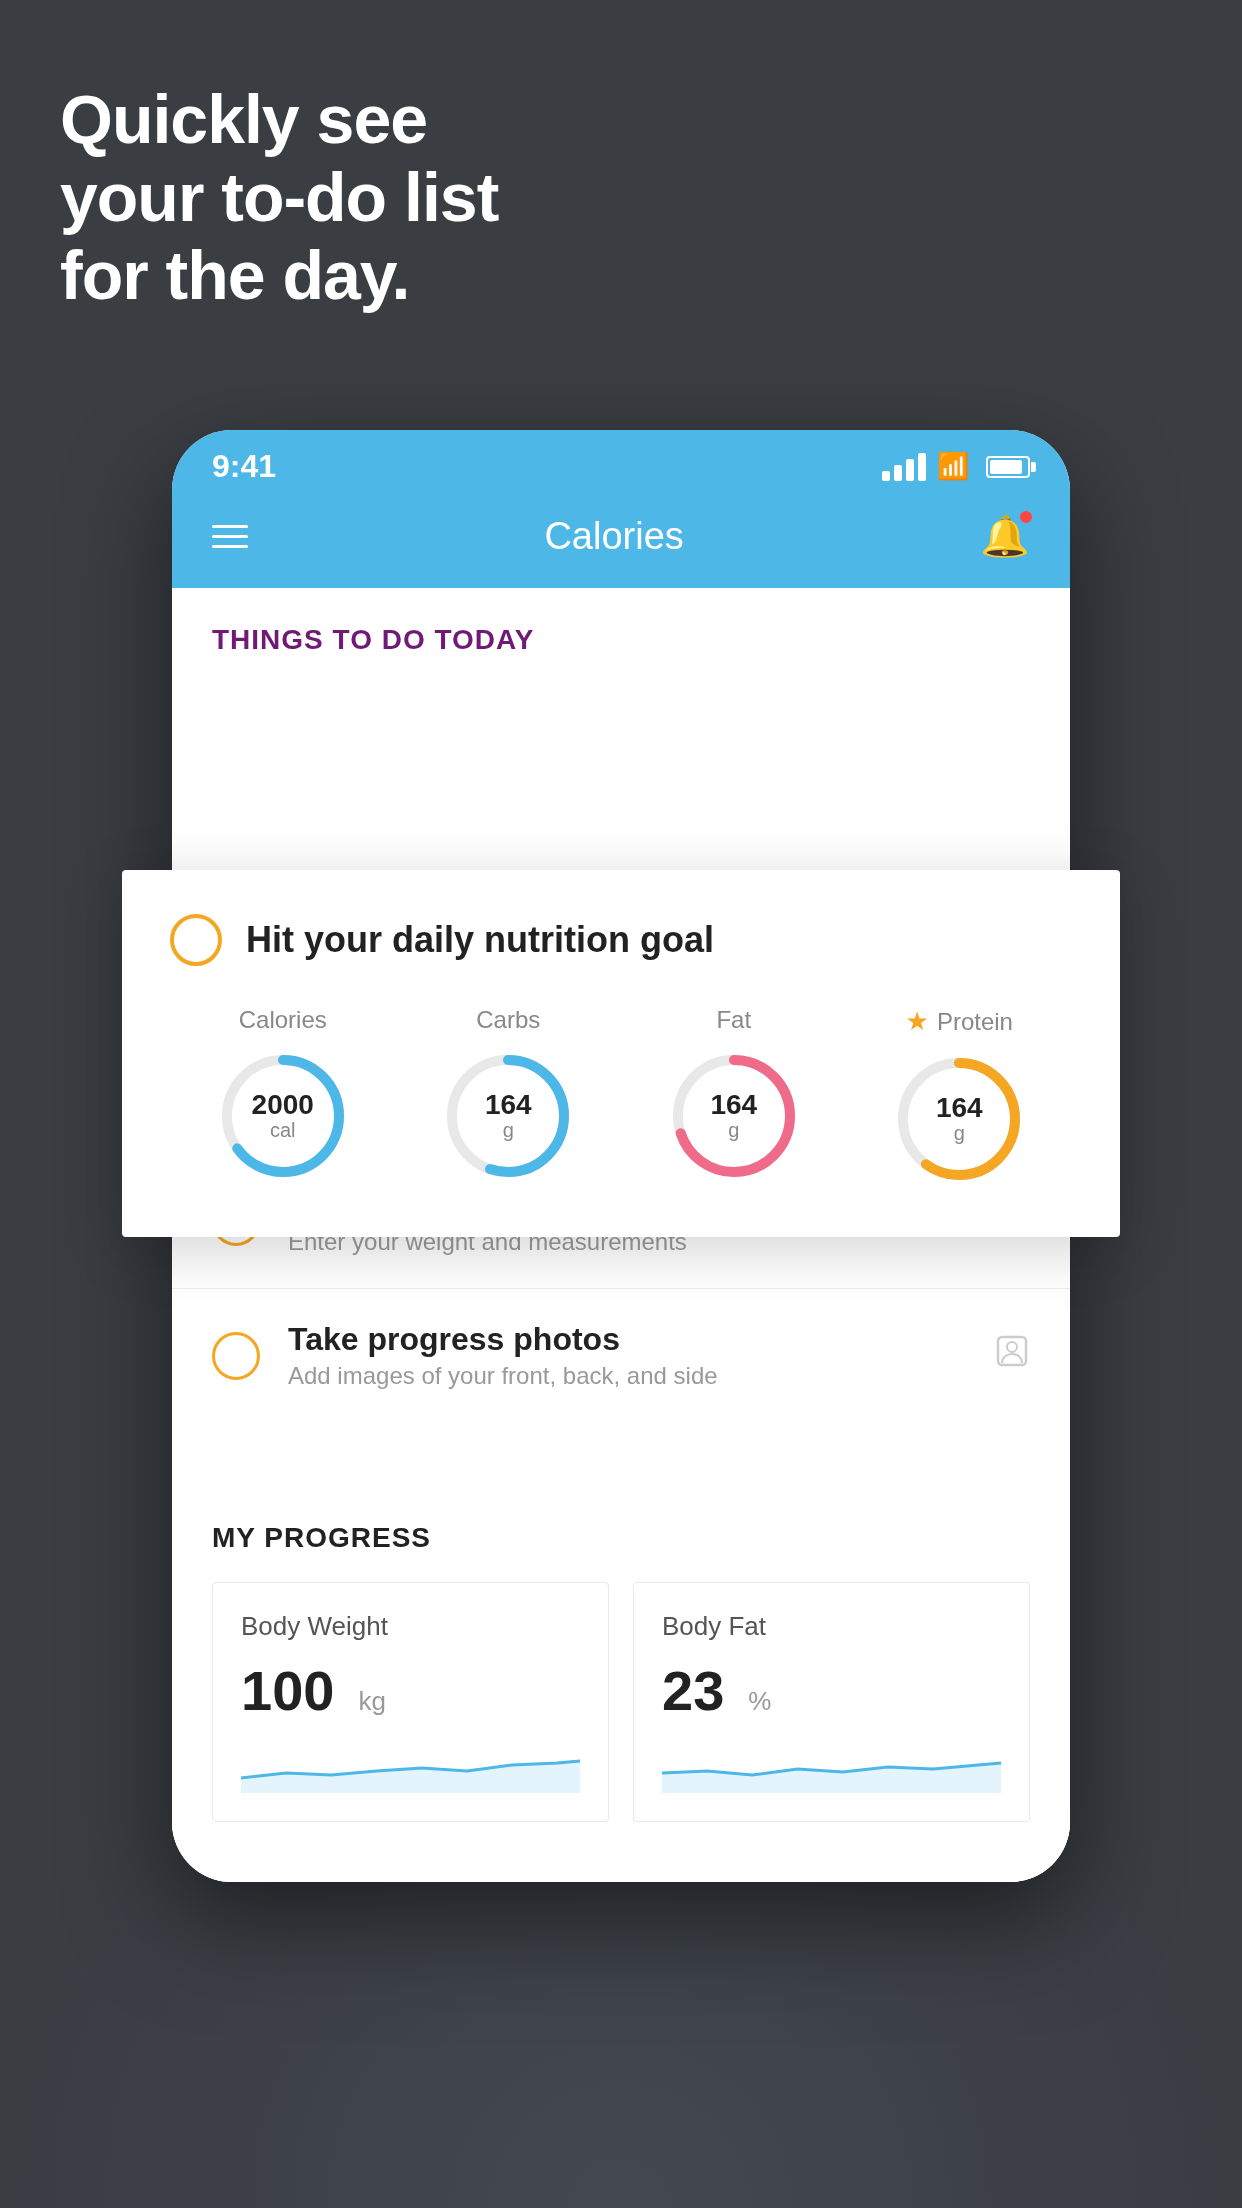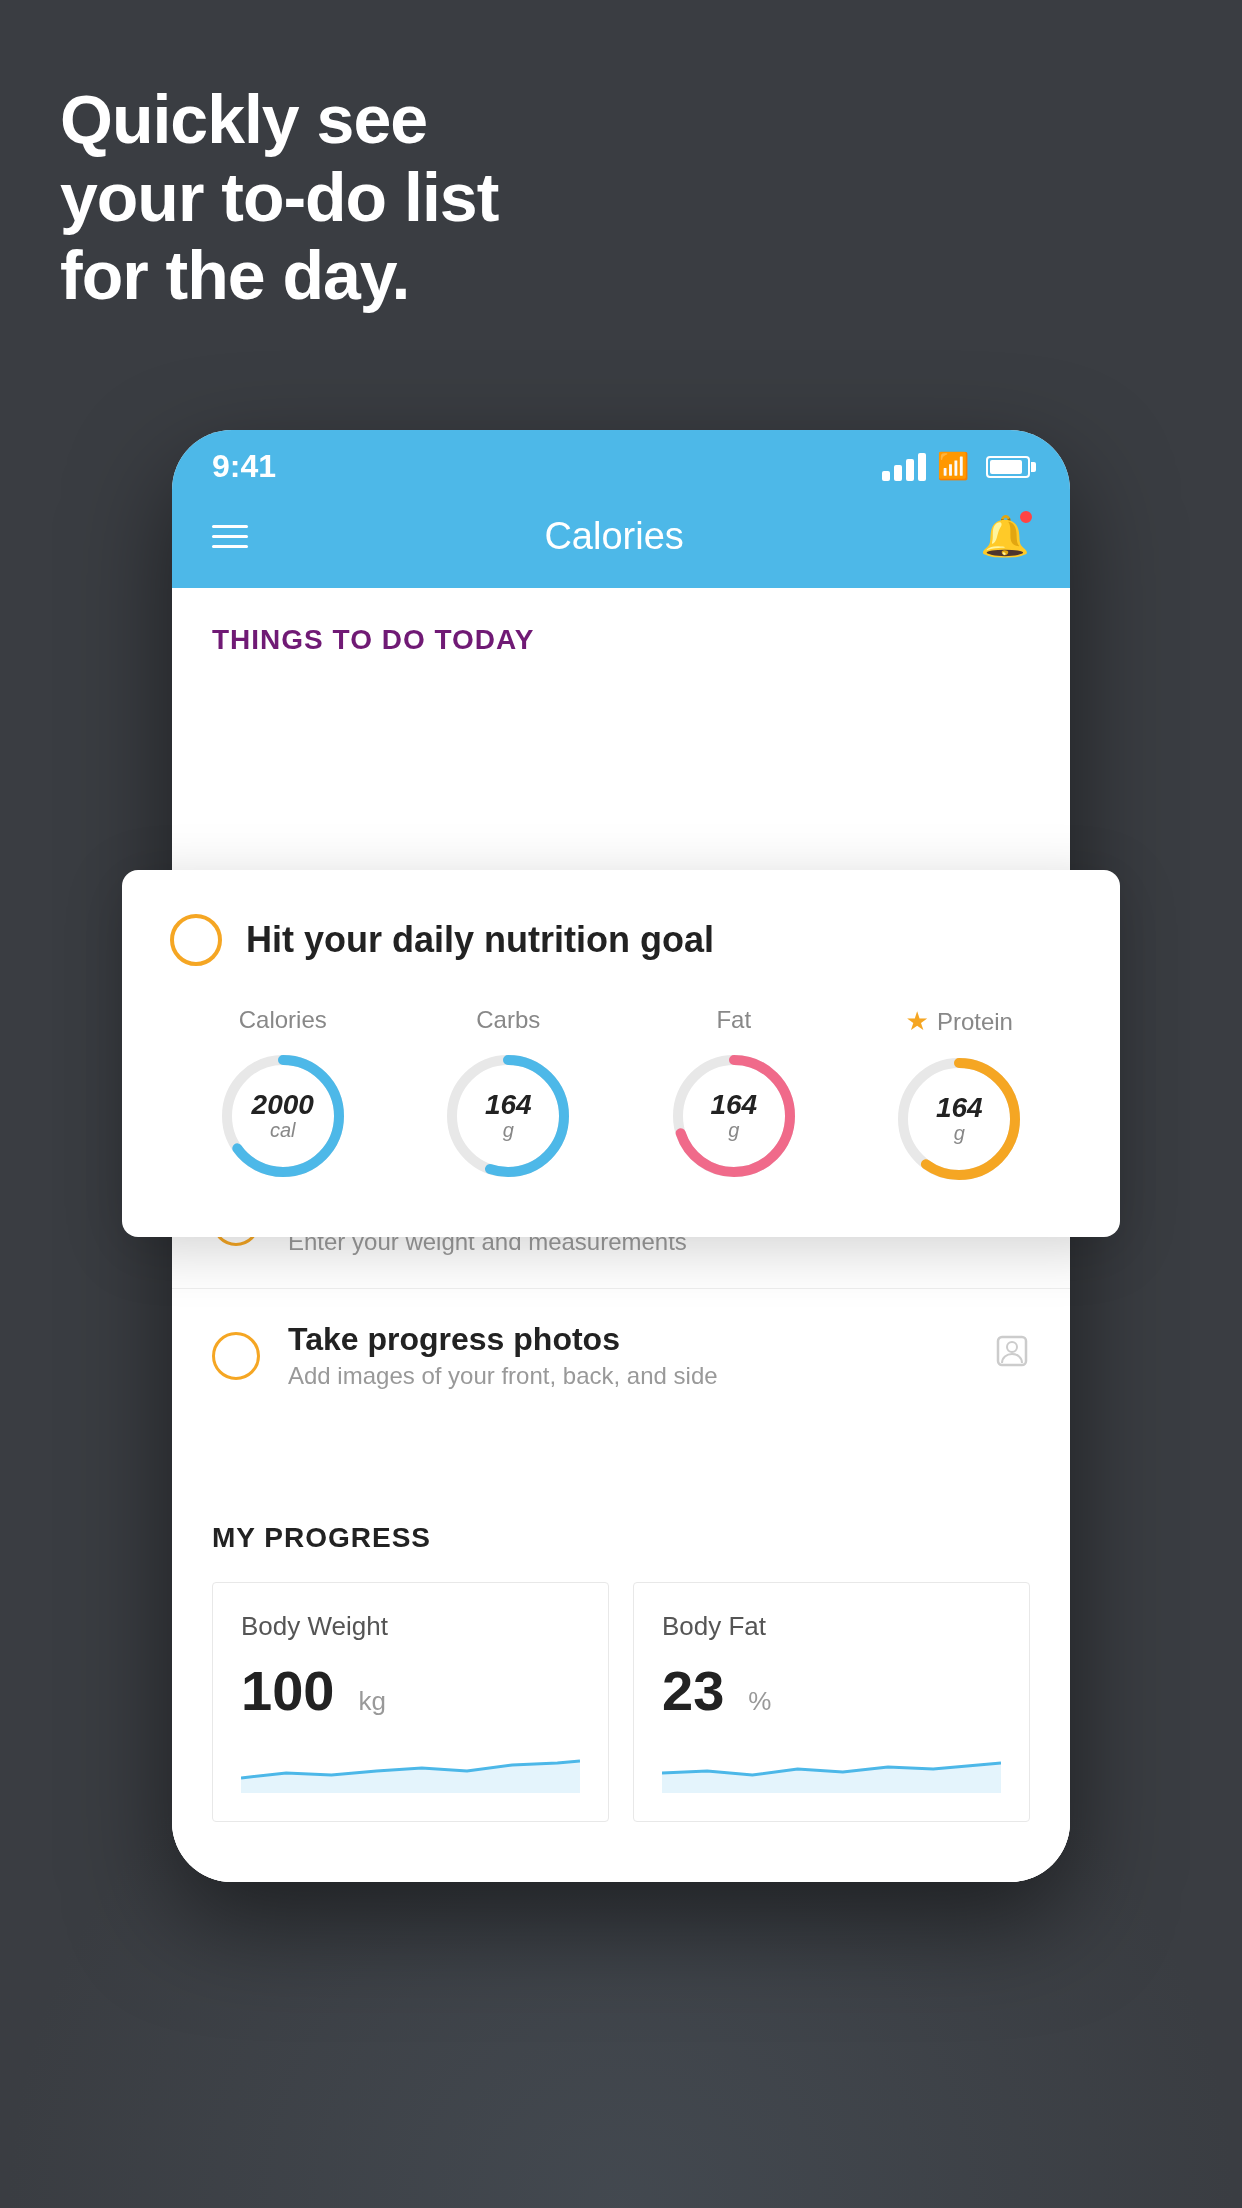--- a/index.html
+++ b/index.html
@@ -172,21 +172,21 @@
       text-transform: uppercase;
     }
 
     
     .floating-card {
       position: absolute;
       top: 870px;
       left: 122px;
       width: 998px;
       background: white;
-      border-radius: 16px;
+      border-radius: 4px;
       padding: 44px 48px 48px 48px;
       box-shadow: 0 12px 60px rgba(0,0,0,0.18);
       z-index: 10;
     }
     .card-title-row {
       display: flex;
       align-items: center;
       gap: 24px;
       margin-bottom: 40px;
     }
@@ -237,21 +237,20 @@
       width: 140px;
       height: 140px;
       transform: rotate(-90deg);
     }
     .donut-center {
       position: absolute;
       top: 50%;
       left: 50%;
       transform: translate(-50%, -50%);
       text-align: center;
-      font-style: italic;
     }
     .donut-value {
       font-size: 28px;
       font-weight: 700;
       color: #222;
       line-height: 1;
     }
     .donut-unit {
       font-size: 20px;
       color: #888;

